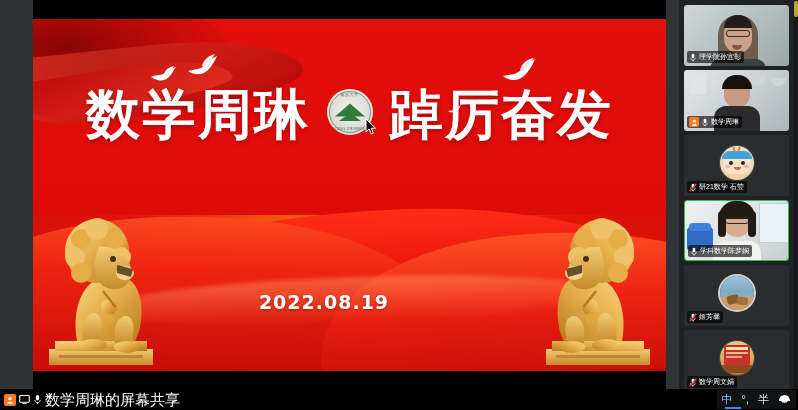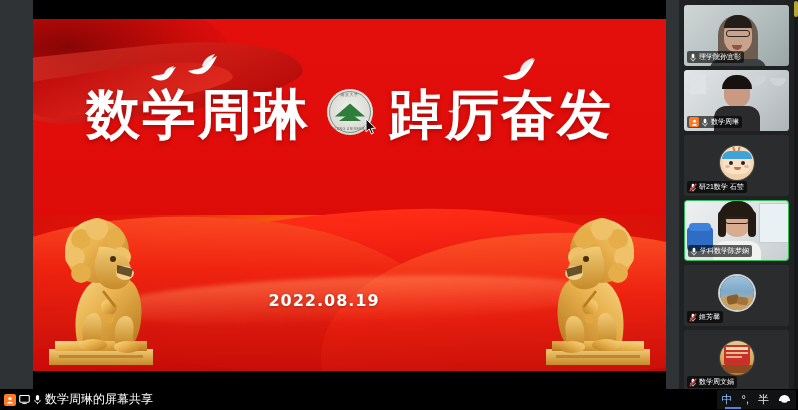--- a/index.html
+++ b/index.html
@@ -89,21 +89,21 @@
   .subtitle { position:absolute; left:0; top:196px; width:633px; text-align:center;
               font-family:"DejaVu Serif","Liberation Serif",serif; font-weight:bold;
               font-size:15px; color:#fff; letter-spacing:1.5px; white-space:nowrap;
               text-shadow:0 1px 2px rgba(120,0,0,.5); }
 
   .org   { position:absolute; left:0; top:250px; width:633px; text-align:center;
            font-size:16px; font-weight:bold; color:#fff; letter-spacing:2px;
            text-shadow:0 1px 3px rgba(120,20,0,.6); }
   .date  { position:absolute; left:0; top:272px; width:582px; text-align:center;
            font-family:"DejaVu Sans","Liberation Sans",sans-serif;
-           font-size:16px; font-weight:bold; color:#fff; letter-spacing:1px;
+           font-size:19px; font-weight:bold; color:#fff; letter-spacing:1px;
            text-shadow:0 1px 3px rgba(120,20,0,.6); }
 
   
   #cursor { position:absolute; left:365px; top:118px; width:12px; height:18px; z-index:40; }
 
   
   #sidebar { position:absolute; left:679px; top:0; width:119px; height:389px; background:#1f2123; }
   .tile { position:absolute; left:5px; width:105px; height:61px; background:#2a2c2e; border-radius:3px; overflow:hidden; }
   .tile.speaking { border:1.5px solid #2fbd5a; }
   .tile .vid { position:absolute; inset:0; }
@@ -120,21 +120,21 @@
                  box-shadow:0 0 0 1px rgba(255,255,255,.12); }
 
   
   #sb-track { position:absolute; right:0; top:0; width:4px; height:389px; background:#17181a; }
   #sb-thumb { position:absolute; right:0; top:1px; width:4px; height:16px; background:#b9a534; border-radius:2px; }
 
   
   #taskbar { position:absolute; left:0; top:389px; width:798px; height:21px; background:#000; }
   #share-chip { position:absolute; left:4px; top:3px; height:15px; display:flex; align-items:center; gap:3px; }
   #share-chip .hb { width:12px; height:12px; background:#ff7a22; border-radius:2px; display:flex; align-items:center; justify-content:center; }
-  #share-chip .nm { font-size:12px; color:#fff; line-height:15px; white-space:nowrap; }
+  #share-chip .nm { font-size:15px; color:#fff; line-height:15px; white-space:nowrap; }
 
   #ime { position:absolute; right:2px; top:1px; height:19px; display:flex; align-items:center; gap:9px;
          padding:0 5px; background:#111214; }
   #ime .k { font-size:11px; color:#e8e8e8; line-height:19px; }
   #ime .k.hl { color:#8fc2ff; }
   #ime .g { width:13px; height:12px; }
   .ime-underline { position:absolute; left:8px; bottom:0; width:16px; height:2px; background:#3f8ae0; }
 </style>
 </head>
 <body>

